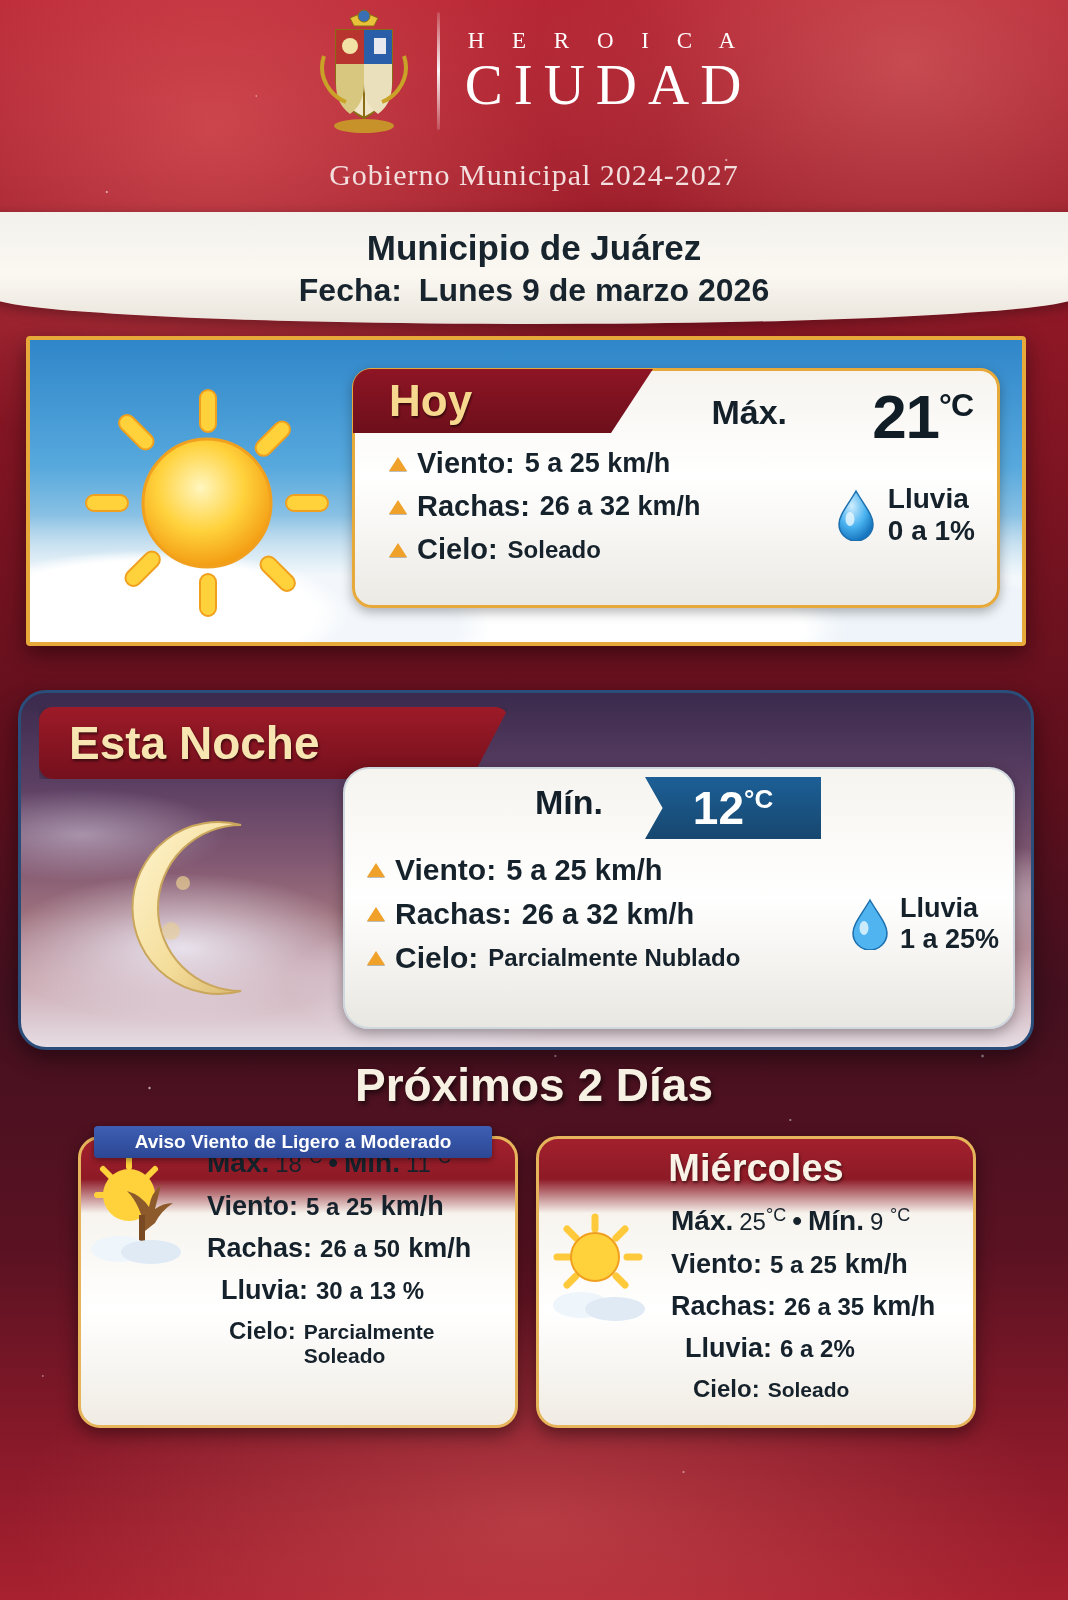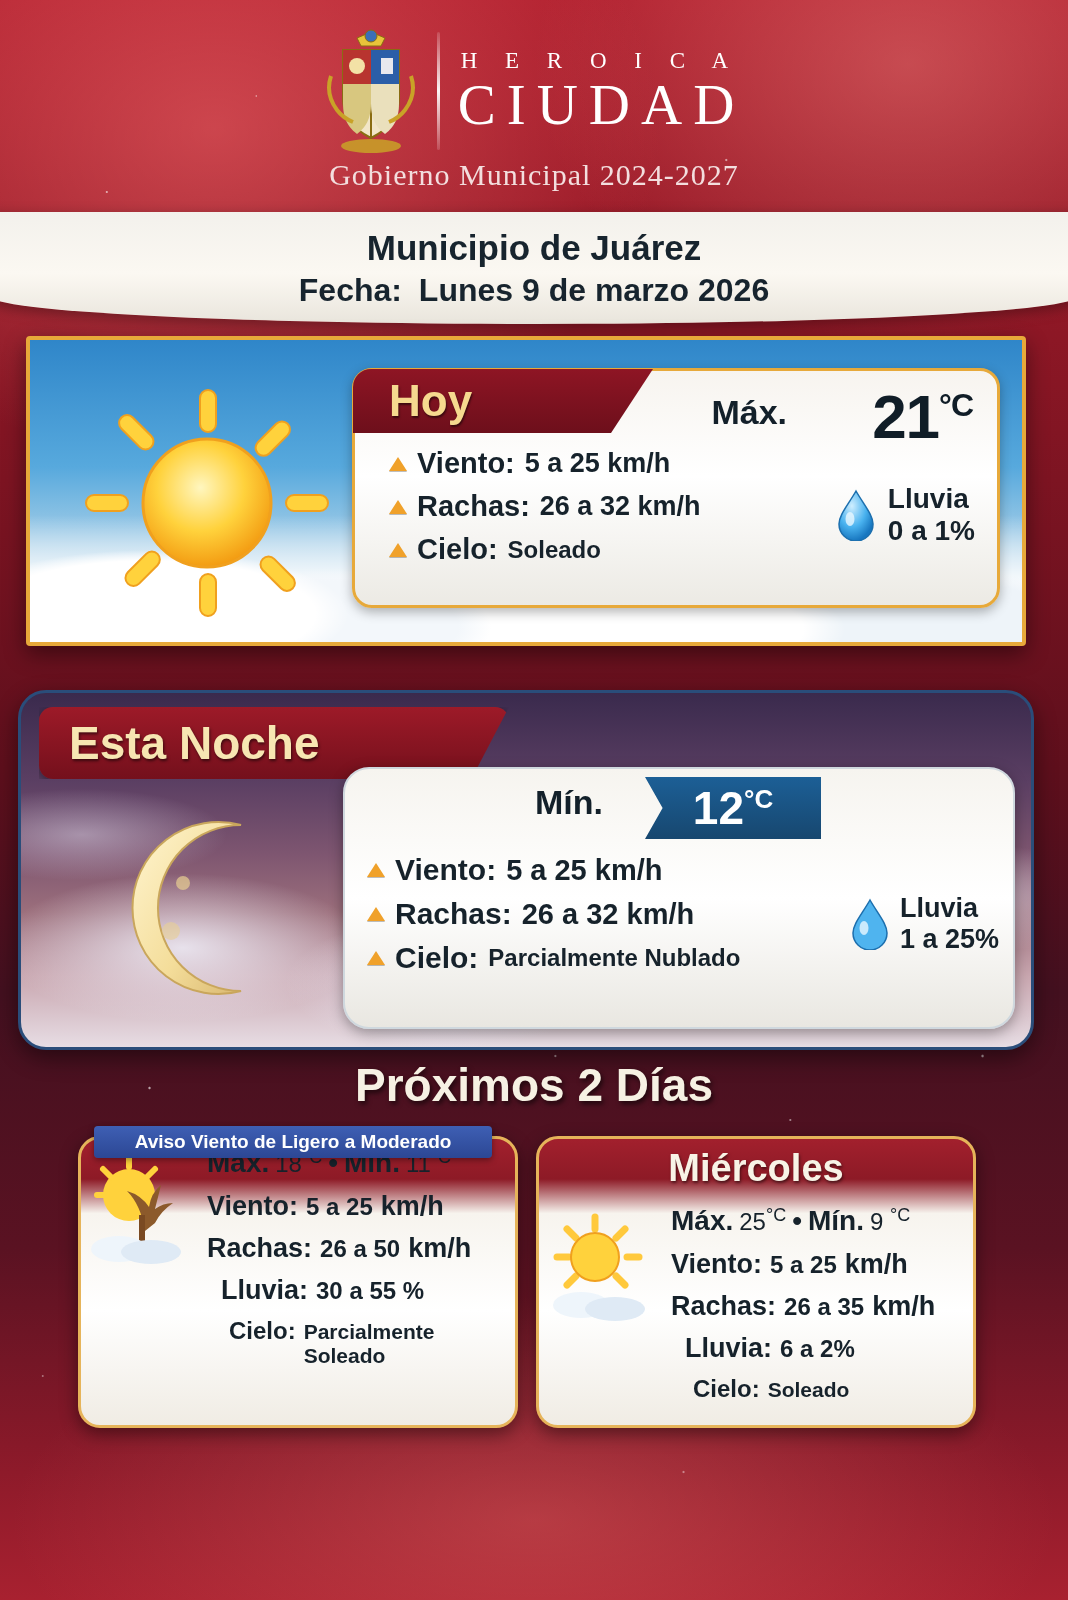--- a/index.html
+++ b/index.html
@@ -32,21 +32,21 @@
       radial-gradient(1.5px 1.5px at 74% 70%, rgba(255,255,255,.7), transparent),
       radial-gradient(1.9px 1.9px at 92% 66%, rgba(255,255,255,.8), transparent),
       radial-gradient(1.4px 1.4px at 4% 86%, rgba(255,255,255,.6), transparent),
       radial-gradient(1.5px 1.5px at 40% 88%, rgba(255,255,255,.55), transparent),
       radial-gradient(1.6px 1.6px at 64% 92%, rgba(255,255,255,.6), transparent),
       radial-gradient(1.3px 1.3px at 84% 86%, rgba(255,255,255,.6), transparent);
   }
 
   
   .header { position:absolute; top:0; left:0; right:0; height:200px; display:flex; align-items:flex-start; justify-content:center; }
-  .hdr-inner { display:flex; align-items:center; gap:18px; margin-top:26px; }
+  .hdr-inner { display:flex; align-items:center; gap:25px; margin-top:6px; }
   .crest { width:96px; height:130px; position:relative; }
   .divider { width:3px; height:118px; background:linear-gradient(180deg,rgba(255,255,255,.15),rgba(255,255,255,.95),rgba(255,255,255,.15)); border-radius:2px; }
   .wordmark { color:#fff; text-align:left; line-height:1; }
   .wm-heroica { font-family:"Liberation Serif", serif; font-size:23px; letter-spacing:11px; margin-left:3px; }
   .wm-ciudad { font-family:"Liberation Serif", serif; font-size:57px; letter-spacing:11px; margin-top:4px; }
   .wm-juarez { font-family:"Liberation Sans", sans-serif; font-weight:bold; font-size:50px; letter-spacing:5px; margin-top:2px; }
   .gob { position:absolute; top:158px; left:0; right:0; text-align:center; color:#f3dede;
          font-family:"Liberation Serif", serif; font-size:30px; letter-spacing:1px; }
 
   
@@ -406,21 +406,21 @@
         <span class="v">5 a 25</span>
         <span class="u">km/h</span>
       </div>
       <div class="d-row">
         <span class="k">Rachas:</span>
         <span class="v">26 a 50</span>
         <span class="u">km/h</span>
       </div>
       <div class="d-row" style="padding-left:14px;">
         <span class="k">Lluvia:</span>
-        <span class="v">30 a 55 %</span>
+        <span class="v">30 a 13 %</span>
       </div>
       <div class="d-cielo">
         <span class="k">Cielo:</span>
         <span class="v">Parcialmente Soleado</span>
       </div>
     </div>
   </div>
 
   <div class="daycard right">
     <div class="day-name">Miércoles</div>

